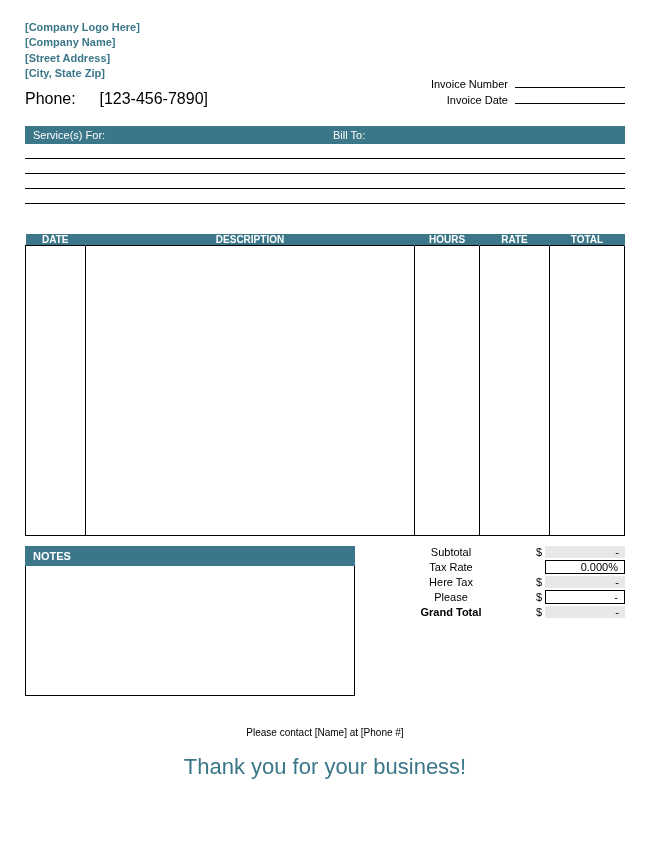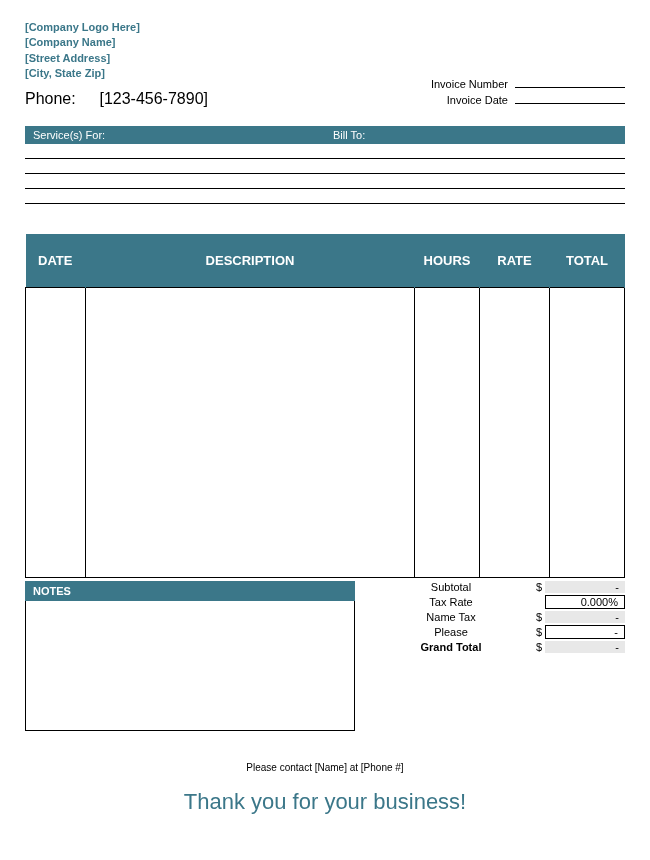--- a/index.html
+++ b/index.html
@@ -34,38 +34,38 @@
       color: #fff;
       padding: 3px 8px;
       font-size: 11px;
       font-weight: normal;
     }
     .rule-line { border-bottom: 1px solid #000; height: 15px; }
     .items-table { width: 100%; border-collapse: collapse; margin-top: 30px; }
     .items-table th {
       background: #3b7789;
       color: #fff;
-      font-size: 13px;
+      font-size: 10px;
       font-weight: bold;
-      padding: 19px 4px;
+      padding: 0 4px;
       text-align: center;
       border-right: 1px solid #3b7789;
     }
     .items-table th:first-child { text-align: center; }
     .items-table td {
       border: 1px solid #000;
       height: 290px;
       vertical-align: top;
     }
     .col-date { width: 60px; }
     .col-desc { }
     .col-hours { width: 65px; }
     .col-rate { width: 70px; }
     .col-total { width: 75px; }
-    .bottom-section { display: flex; gap: 20px; margin-top: 3px; }
+    .bottom-section { display: flex; gap: 20px; margin-top: 10px; }
     .notes-box { flex: 0 0 330px; }
     .notes-header {
       background: #3b7789;
       color: #fff;
       padding: 4px 8px;
       font-size: 11px;
       font-weight: bold;
     }
     .notes-body { border: 1px solid #000; height: 130px; border-top: none; }
     .totals { flex: 1; font-size: 11px; }
@@ -155,21 +155,21 @@
       <div class="totals-label">Subtotal</div>
       <div class="totals-cur">$</div>
       <div class="totals-val shaded">-</div>
     </div>
     <div class="totals-row">
       <div class="totals-label">Tax Rate</div>
       <div class="totals-cur"></div>
       <div class="totals-val boxed">0.000%</div>
     </div>
     <div class="totals-row">
-      <div class="totals-label">Name Tax</div>
+      <div class="totals-label">Here Tax</div>
       <div class="totals-cur">$</div>
       <div class="totals-val shaded">-</div>
     </div>
     <div class="totals-row">
       <div class="totals-label">Please</div>
       <div class="totals-cur">$</div>
       <div class="totals-val boxed">-</div>
     </div>
     <div class="totals-row grand-row">
       <div class="totals-label">Grand Total</div>

